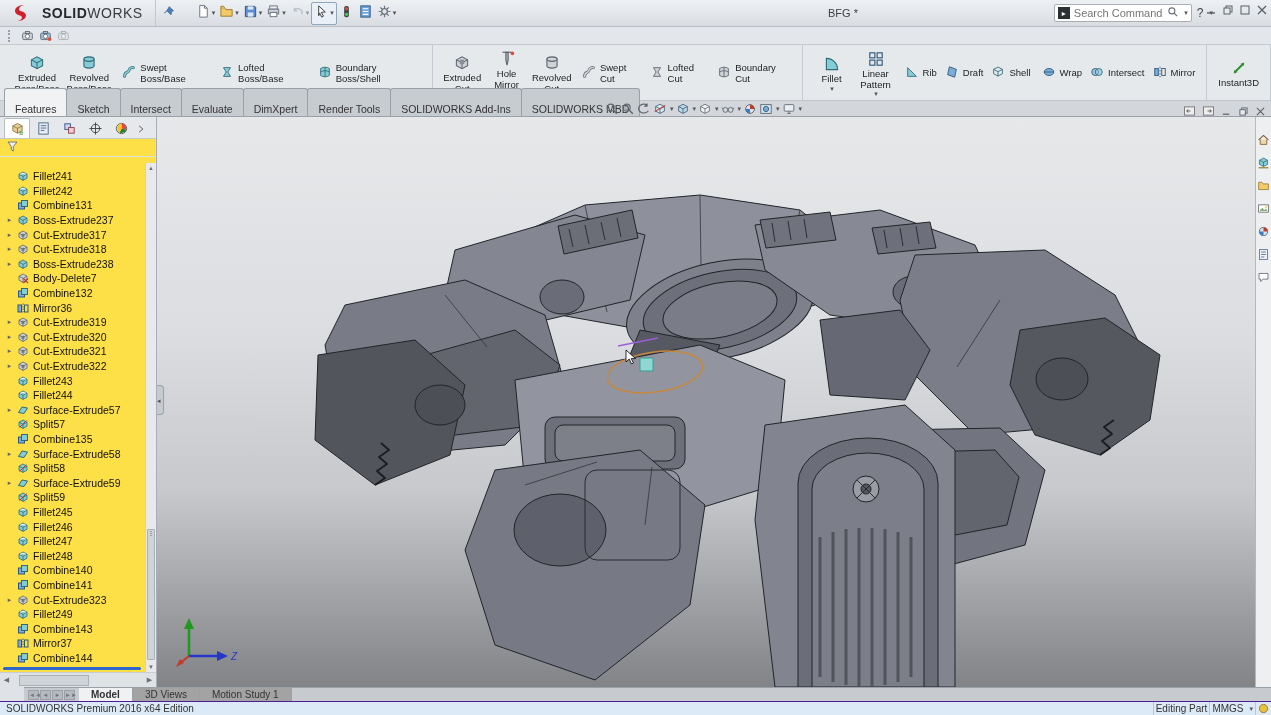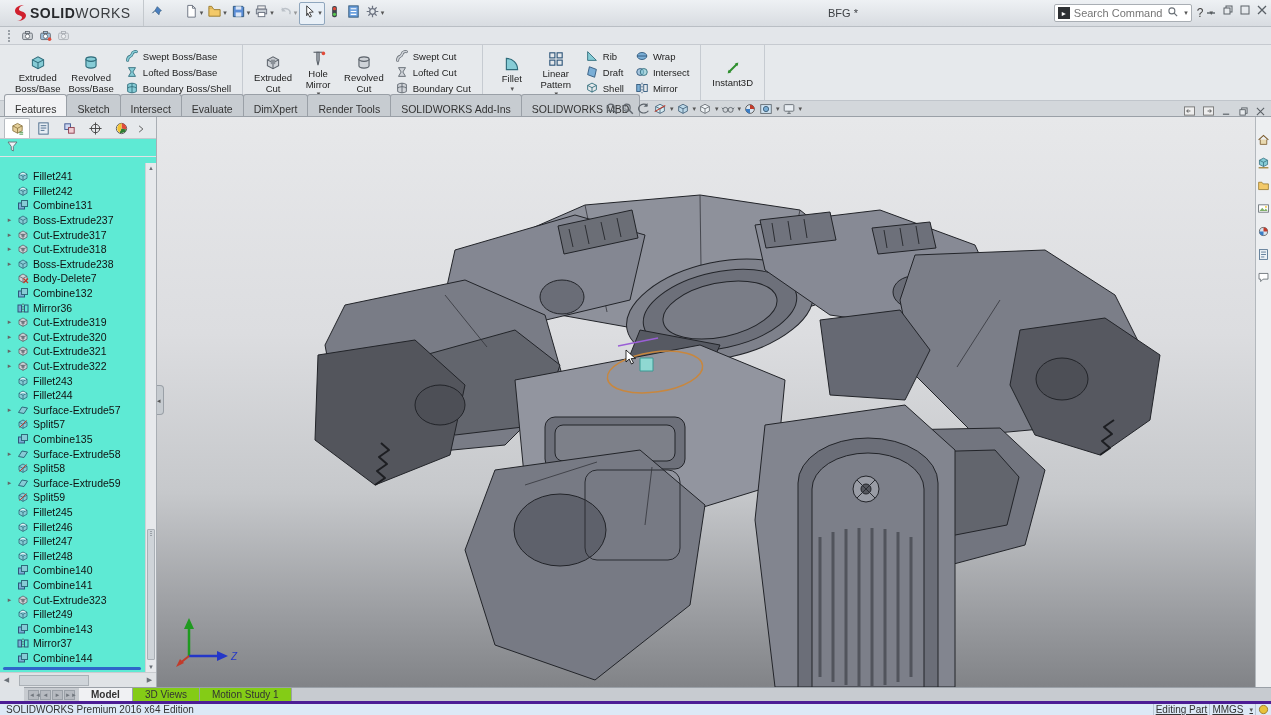--- a/index.html
+++ b/index.html
@@ -2,21 +2,21 @@
 <html><head>
 <meta charset="utf-8">
 <style>
   * { margin:0; padding:0; box-sizing:border-box; }
   html,body { width:1271px; height:715px; overflow:hidden; font-family:"Liberation Sans",sans-serif; }
   #app { position:relative; width:1271px; height:715px; background:#dfe3e7; }
 
   
   .titlebar { position:relative; height:27px; display:flex; align-items:center;
     background:linear-gradient(#eef1f4,#d8dce1); border-bottom:1px solid #b9bec4; }
-  .logo { display:flex; align-items:center; gap:0; padding:0 12px 0 10px; height:100%; border-right:1px solid #c3c8cd; }
+  .logo { display:flex; align-items:center; gap:12px; padding:0 12px 0 10px; height:100%; border-right:1px solid #c3c8cd; }
   .logo-mark { width:20px; height:20px; }
   .logo-text { font-size:14px; letter-spacing:.5px; color:#3a3d40; }
   .logo-text b { font-weight:700; color:#26282b; }
   .menus { display:flex; margin-left:14px; }
   .menu-item { padding:3px 9px; font-size:12px; color:#222; cursor:default; }
   .pin { margin-left:4px; width:18px; text-align:center; }
   .qtb { display:flex; align-items:center; margin-left:16px; gap:0px; }
   .qbtn { display:flex; align-items:center; padding:1px 2px; border-radius:2px; }
   .qbtn.active { border:1px solid #8fa6bd; background:#e9f0f7; }
   .qbtn.disabled { opacity:.55; }
@@ -36,36 +36,36 @@
   .dragdots { width:4px; height:12px; border-left:2px dotted #9aa0a7; margin-right:4px; }
   .cbtn { display:flex; align-items:center; }
   .cbtn.disabled { opacity:.45; }
 
   
   .ribbon { height:56px; background:#e6e9ec; border-bottom:1px solid #c0c5cb; display:flex; align-items:stretch; padding-left:4px; }
   .rgroup { display:flex; align-items:center; padding:2px 7px; border-right:1px solid #c6cbd1; }
   .bigbtn { display:flex; flex-direction:column; align-items:center; padding:2px 4px 0; min-width:44px; border-radius:2px; }
   .bigbtn .ic { height:19px; display:flex; align-items:flex-end; }
   .bigbtn .lbl { font-size:9.5px; color:#222; text-align:center; white-space:pre-line; line-height:1.1; margin-top:1px; }
-  .col { display:flex; flex-direction:column; justify-content:center; margin-left:3px; }
+  .col { display:flex; flex-direction:row; justify-content:center; margin-left:3px; }
   .colbtn { display:flex; align-items:center; gap:4px; font-size:9.5px; color:#222; height:16px; padding:0 4px; border-radius:2px; }
 
   
   .tabrow { position:relative; height:16px; background:#d3d7db; border-bottom:1px solid #9aa0a7; display:flex; align-items:flex-end; padding-left:4px; }
   .rtab { font-size:10.5px; color:#333; background:#c7ccd1; border:1px solid #9aa0a7; border-bottom:none;
-    border-radius:3px 3px 0 0; padding:8px 10px 1px; margin-right:-1px; }
+    border-radius:3px 3px 0 0; padding:14px 10px 1px; margin-right:-1px; }
   .rtab.active { background:#f1f2f4; }
   .headsup { position:absolute; left:605px; top:1px; display:flex; align-items:center; gap:2px; }
   .hbtn { display:flex; align-items:center; }
   .docwin { position:absolute; right:6px; top:1px; display:flex; gap:8px; align-items:center; }
 
   
   .main { position:relative; height:570px; display:flex; }
 
-  .tree-panel { position:relative; width:157px; background:#5eead4; border-right:1px solid #a9aeb4; }
+  .tree-panel { position:relative; width:157px; background:#fde047; border-right:1px solid #a9aeb4; }
   .panel-tabs { height:22px; display:flex; align-items:flex-end; background:#e6e9ec; border-bottom:1px solid #c4c8cd; padding-left:4px; }
   .ptab { width:26px; height:20px; display:flex; align-items:center; justify-content:center; border-radius:2px 2px 0 0; }
   .ptab.active { background:#fff; border:1px solid #b7bcc2; border-bottom:none; }
   .pchev { margin-left:2px; }
   .filter-row { height:18px; display:flex; align-items:center; padding-left:6px; border-bottom:1px solid #e0e3e6; }
   .tree { position:absolute; top:46px; left:0; right:11px; bottom:15px; overflow:hidden; padding-top:6px; }
   .trow { display:flex; align-items:center; height:14.6px; padding-left:5px; gap:3px; }
   .trow .exp { width:9px; font-size:7px; color:#666; text-align:center; flex:none; }
   .trow .ticon { width:13px; height:12px; flex:none; display:flex; align-items:center; }
   .trow .lbl { font-size:10.5px; color:#111; white-space:nowrap; }
@@ -83,25 +83,25 @@
   .splitter-handle { position:absolute; left:0; top:268px; width:7px; height:30px; background:#c6cbd0;
     border:1px solid #9aa0a7; border-left:none; border-radius:0 4px 4px 0; font-size:7px; color:#555; line-height:30px; }
 
   .taskpane { width:16px; background:#edeff1; border-left:1px solid #b3b8bd; display:flex; flex-direction:column; align-items:center; padding-top:16px; gap:10px; }
   .tpbtn { display:flex; }
 
   
   .bottom-tabs { height:14px; background:#c7cbd0; border-top:1px solid #9aa0a7; display:flex; align-items:stretch; font-size:10px;margin-left:24px; }
   .navbtns { display:flex; align-items:center; gap:1px; padding:0 4px; }
   .navbtns span { width:11px; height:10px; background:#b6bac0; border:1px solid #9aa0a7; color:#70767d; font-size:6px; text-align:center; line-height:9px; }
-  .btab { display:flex; align-items:center; padding:0 12px; border-right:1px solid #9aa0a7; background:#84cc16; color:#333; }
+  .btab { display:flex; align-items:center; padding:0 12px; border-right:1px solid #9aa0a7; background:#a3a3a3; color:#333; }
   .btab.active { background:#f0f1f3; font-weight:700; }
-  .statusbar { height:14px; background:#dce9f6; border-top:3px solid #4c1d95; display:flex; align-items:center; font-size:10px; color:#333; padding-left:6px; }
+  .statusbar { height:14px; background:#dce9f6; border-top:1px solid #4c1d95; display:flex; align-items:center; font-size:10px; color:#333; padding-left:6px; }
   .status-spacer { flex:1; }
-  .scell { border-left:1px solid #b9c6d4; height:100%; display:flex; align-items:center; padding:0 2px; gap:5px;text-decoration:underline; }
+  .scell { border-left:1px solid #b9c6d4; height:100%; display:flex; align-items:center; padding:0 2px; gap:5px; }
 </style>
 </head>
 <body>
 
 <div id="app">
 
   <div class="titlebar">
     <div class="logo">
       <span class="logo-mark">
         <svg viewBox="0 0 20 20">

